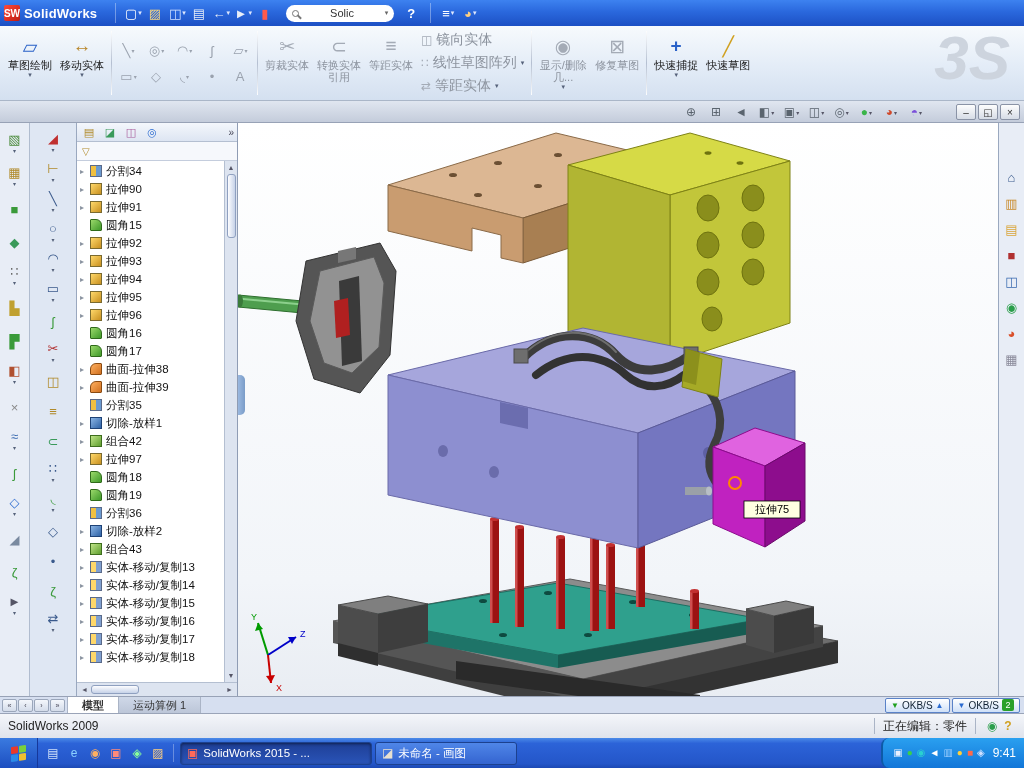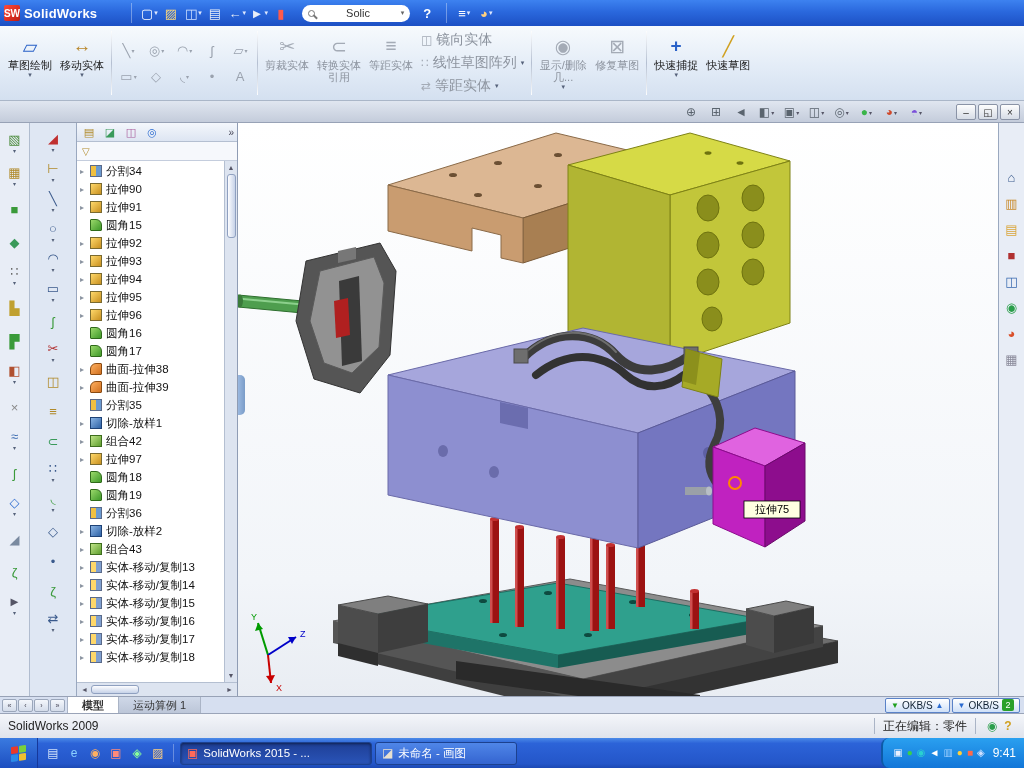--- a/index.html
+++ b/index.html
@@ -3,21 +3,21 @@
 <meta charset="utf-8">
 <style>
   * { margin:0; padding:0; box-sizing:border-box; }
   html,body { width:1024px; height:768px; overflow:hidden; }
   body { font-family:"Liberation Sans","DejaVu Sans",sans-serif; font-size:12px; background:#fff; }
   .app { width:1024px; height:768px; display:flex; flex-direction:column; position:relative; }
 
   
   .topbar { height:26px; background:linear-gradient(180deg,#3d82f0 0%,#2a68dd 45%,#1c50c4 100%);
             display:flex; align-items:center; color:#fff; padding:0 4px; flex:0 0 auto; }
-  .logo { display:flex; align-items:center; gap:4px; margin-right:24px; }
+  .logo { display:flex; align-items:center; gap:4px; margin-right:8px; }
   .logo-badge { width:16px; height:16px; background:linear-gradient(135deg,#ff4a3a,#c01a10);
                 border-radius:2px; color:#fff; font-size:10px; font-weight:bold;
                 display:flex; align-items:center; justify-content:center; }
   .logo-text { font-weight:bold; font-size:13px; letter-spacing:.2px; }
   .menubar { display:flex; }
   .menu-item { padding:4px 7px; font-size:12px; cursor:default; }
   .qtbar { display:flex; align-items:center; margin-left:10px; border-left:1px solid rgba(255,255,255,.35); padding-left:6px; }
   .qt-btn { height:20px; min-width:22px; display:flex; align-items:center; justify-content:center; gap:1px; border-radius:2px; }
   .qt-glyph { font-size:13px; line-height:13px; }
   .qt-caret { font-size:7px; color:#dfe8ff; }
@@ -219,20 +219,21 @@
         </div>
 
         <div class="qt-btn">
           <span class="qt-glyph" style="color: rgb(255, 208, 128);">◕</span>
           <span class="qt-caret">▾</span>
         </div>
       </div>
   </div>
 
   <div class="ribbon">
+    <div class="watermark">3S</div>
 
     <div class="rib-big">
       <div class="rbi" style="color:#2a62c8">▱</div>
       <div class="rbl">草图绘制</div>
       <div class="rcaret">▾</div>
     </div>
     <div class="rib-big">
       <div class="rbi" style="color:#b8862a">↔</div>
       <div class="rbl">移动实体</div>
       <div class="rcaret">▾</div>

